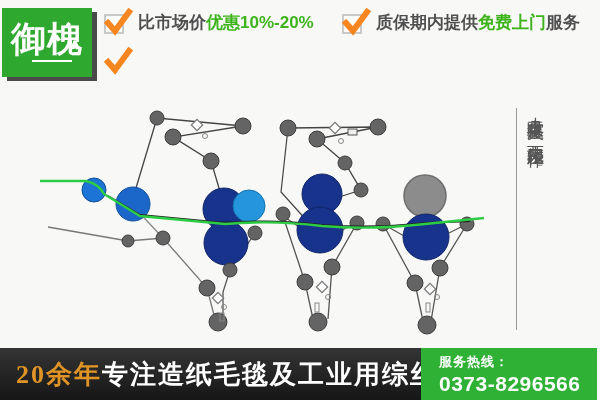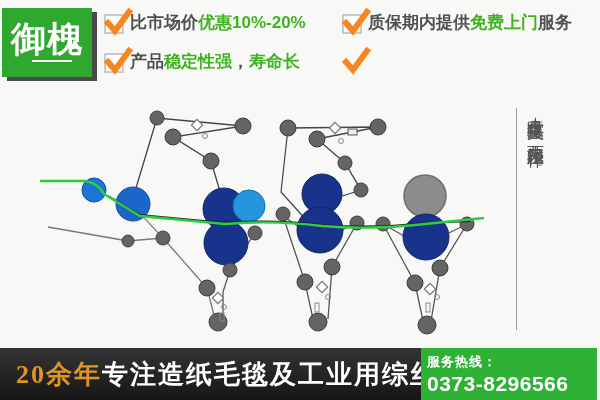--- a/index.html
+++ b/index.html
@@ -13,21 +13,21 @@
   
   .logo{position:absolute;left:2px;top:8px;width:90px;height:69px;
     background:var(--brand-green);box-shadow:5px 4px 0 0 #4a4a4a;
     display:flex;align-items:center;justify-content:center;}
   .logo .name{color:#fff;font-size:35px;font-weight:bold;letter-spacing:1px;
     font-family:"Liberation Serif",serif;line-height:1;margin-top:-6px;}
   .logo .underline{position:absolute;left:30px;top:52px;width:40px;height:2px;background:#fff;}
 
   .features{position:absolute;left:104px;top:3px;width:494px;
     display:grid;grid-template-columns:238px 1fr;grid-auto-rows:39px;}
-  .feature{display:flex;align-items:center;gap:4px;}
+  .feature{display:flex;align-items:center;gap:12px;}
   .chk{position:relative;width:22px;height:22px;flex:0 0 22px;}
   .chk .box{position:absolute;left:0;top:2px;width:20px;height:20px;
     background:#fff;border:2px solid #c9c9c9;}
   .chk svg{position:absolute;left:1px;top:-4px;overflow:visible;}
   .feature .txt{font-size:17px;font-weight:600;color:var(--text-gray);
     white-space:nowrap;letter-spacing:0px;}
   .feature .txt .hl{color:var(--hl-green);font-weight:bold;}
 
   
   .diagram{position:absolute;left:0;top:95px;width:600px;height:253px;}
@@ -37,21 +37,21 @@
     font-size:17px;color:#555;letter-spacing:1px;font-weight:500;}
 
   
   .slogan-bar{position:absolute;left:0;top:348px;width:421px;height:52px;
     background:linear-gradient(#343434,#161616);
     display:flex;align-items:center;padding-left:16px;}
   .slogan{font-family:"Liberation Serif",serif;font-size:26px;font-weight:bold;
     letter-spacing:2px;color:#fff;white-space:nowrap;}
   .slogan .years{color:#e09426;margin-top:17px;}
   .hotline{position:absolute;left:421px;top:348px;width:176px;height:52px;
-    background:var(--footer-green);color:#fff;padding:5px 0 0 6px;}
+    background:var(--footer-green);color:#fff;padding:5px 0 0 18px;}
   .hotline .label{font-size:13px;font-weight:bold;letter-spacing:1px;}
   .hotline .number{font-size:21px;font-weight:bold;letter-spacing:0.5px;line-height:1.2;}
 </style>
 </head>
 <body>
 
 <div class="logo">
   <span class="name">御槐</span>
   <span class="underline"></span>
 </div>
@@ -67,29 +67,20 @@
       <span class="txt"><span>比市场价</span><span class="hl">优惠10%-20%</span></span>
     </div>
     <div class="feature">
       <span class="chk">
         <span class="box"></span>
         <svg width="26" height="26" viewBox="0 0 26 26">
           <path d="M3,15 L10,23 L24,4" fill="none" stroke="#f6861f" stroke-width="6" stroke-linecap="square"></path>
         </svg>
       </span>
       <span class="txt"><span>质保期内提供</span><span class="hl">免费上门</span><span>服务</span></span>
-    </div>
-    <div class="feature">
-      <span class="chk">
-        <span class="box"></span>
-        <svg width="26" height="26" viewBox="0 0 26 26">
-          <path d="M3,15 L10,23 L24,4" fill="none" stroke="#f6861f" stroke-width="6" stroke-linecap="square"></path>
-        </svg>
-      </span>
-      <span class="txt"><span>产品</span><span class="hl">稳定性强</span><span>，</span><span class="hl">寿命长</span></span>
     </div>
     <div class="feature">
       <span class="chk">
         <svg width="26" height="26" viewBox="0 0 26 26">
           <path d="M3,15 L10,23 L24,4" fill="none" stroke="#f6861f" stroke-width="6" stroke-linecap="square"></path>
         </svg>
       </span>
     </div>
   </div>
 

